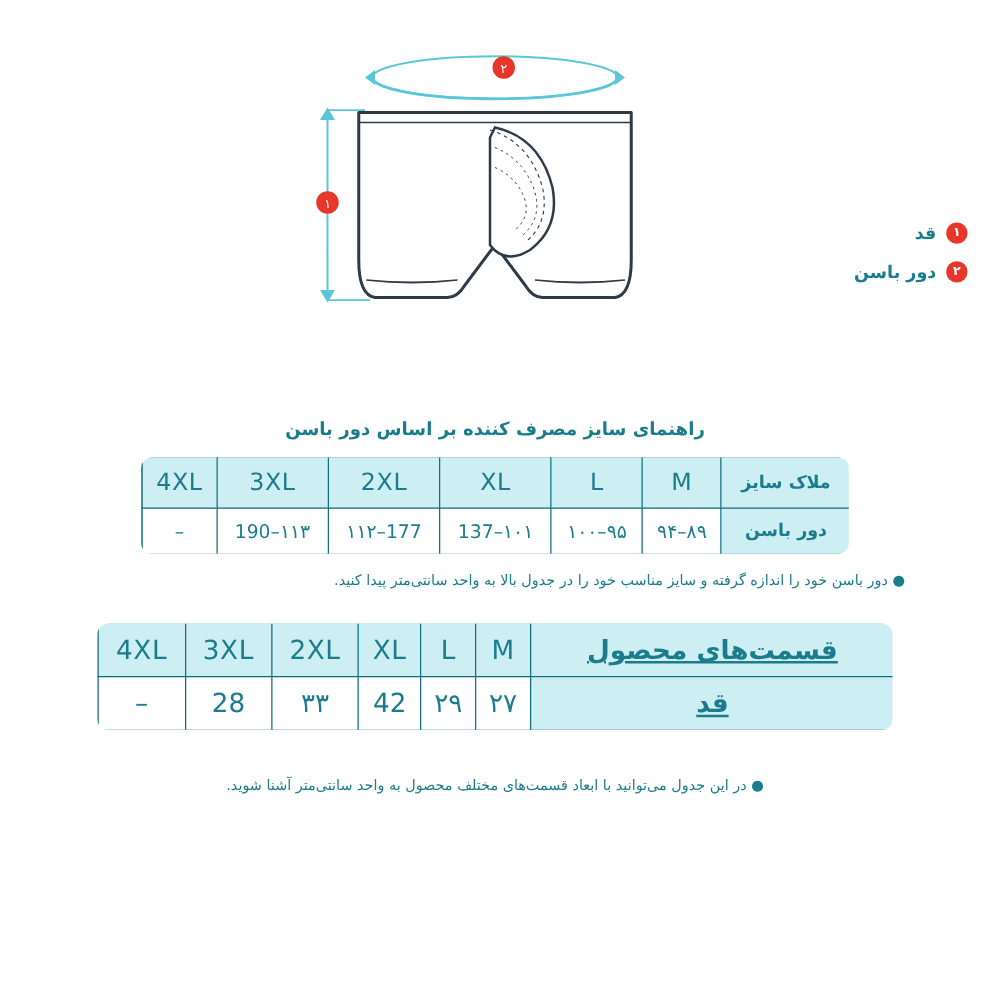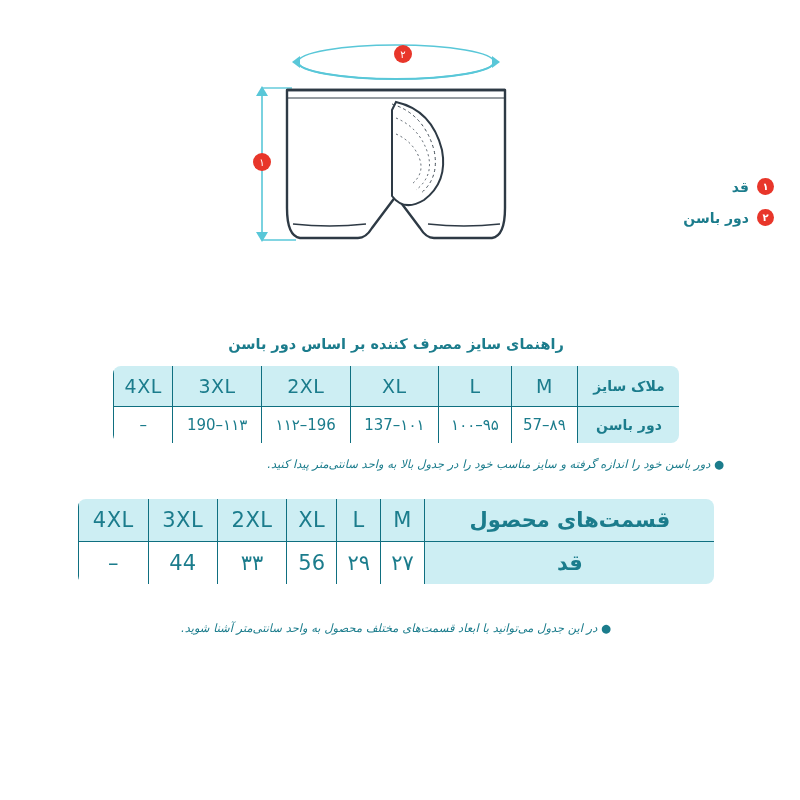--- a/index.html
+++ b/index.html
@@ -97,32 +97,32 @@
     font-weight: normal;
     letter-spacing: .5px;
     padding: 9px 4px;
   }
   .head-row td.hdr-cell { font-size: 14px; font-weight: bold; }
   .val-row td { font-size: 15px; padding: 9px 4px; }
   .val-row td.hdr-cell { font-size: 14px; }
 
   table.t2 .head-row td { font-size: 21px; }
   table.t2 .val-row td { font-size: 21px; }
-  table.t2 .hdr-cell { font-size: 14.5px; }
+  table.t2 .hdr-cell { font-size: 14.5px; text-decoration: underline; }
 
   .notes {
     direction: rtl;
     text-align: right;
     font-size: 11.5px;
     color: #1b7c8c;
     line-height: 1.85;
     margin: 9px 0 0 0;
     padding: 0 8px;
   }
-  .note-line { white-space: nowrap; font-style: italic; }
+  .note-line { white-space: nowrap; }
   .note-line.center { text-align: center; margin-top: 32px; }
 
   .gap { height: 22px; }
 </style>
 </head>
 <body>
 
 <div class="illus-wrap">
   <svg class="illus-svg" width="800" height="330" viewBox="0 0 800 330">
 
@@ -177,24 +177,24 @@
       <td class="hdr-cell">ملاک سایز</td>
       <td>M</td>
       <td>L</td>
       <td>XL</td>
       <td>2XL</td>
       <td>3XL</td>
       <td>4XL</td>
     </tr>
     <tr class="val-row">
       <td class="hdr-cell">دور باسن</td>
-      <td>۸۹–57</td>
+      <td>۸۹–۹۴</td>
       <td>۹۵–۱۰۰</td>
       <td>۱۰۱–137</td>
-      <td>196–۱۱۲</td>
+      <td>177–۱۱۲</td>
       <td>۱۱۳–190</td>
       <td>–</td>
     </tr>
   </tbody>
     </table>
   <div class="notes">
     <div class="note-line">● دور باسن خود را اندازه گرفته و سایز مناسب خود را در جدول بالا به واحد سانتی‌متر پیدا کنید.</div>
   </div>
 </div>
 
@@ -209,23 +209,23 @@
       <td>L</td>
       <td>XL</td>
       <td>2XL</td>
       <td>3XL</td>
       <td>4XL</td>
     </tr>
     <tr class="val-row">
       <td class="hdr-cell">قد</td>
       <td>۲۷</td>
       <td>۲۹</td>
-      <td>56</td>
+      <td>42</td>
       <td>۳۳</td>
-      <td>44</td>
+      <td>28</td>
       <td>–</td>
     </tr>
   </tbody>
     </table>
   <div class="notes">
     <div class="note-line center">● در این جدول می‌توانید با ابعاد قسمت‌های مختلف محصول به واحد سانتی‌متر آشنا شوید.</div>
   </div>
 </div>
 
 </body></html>

